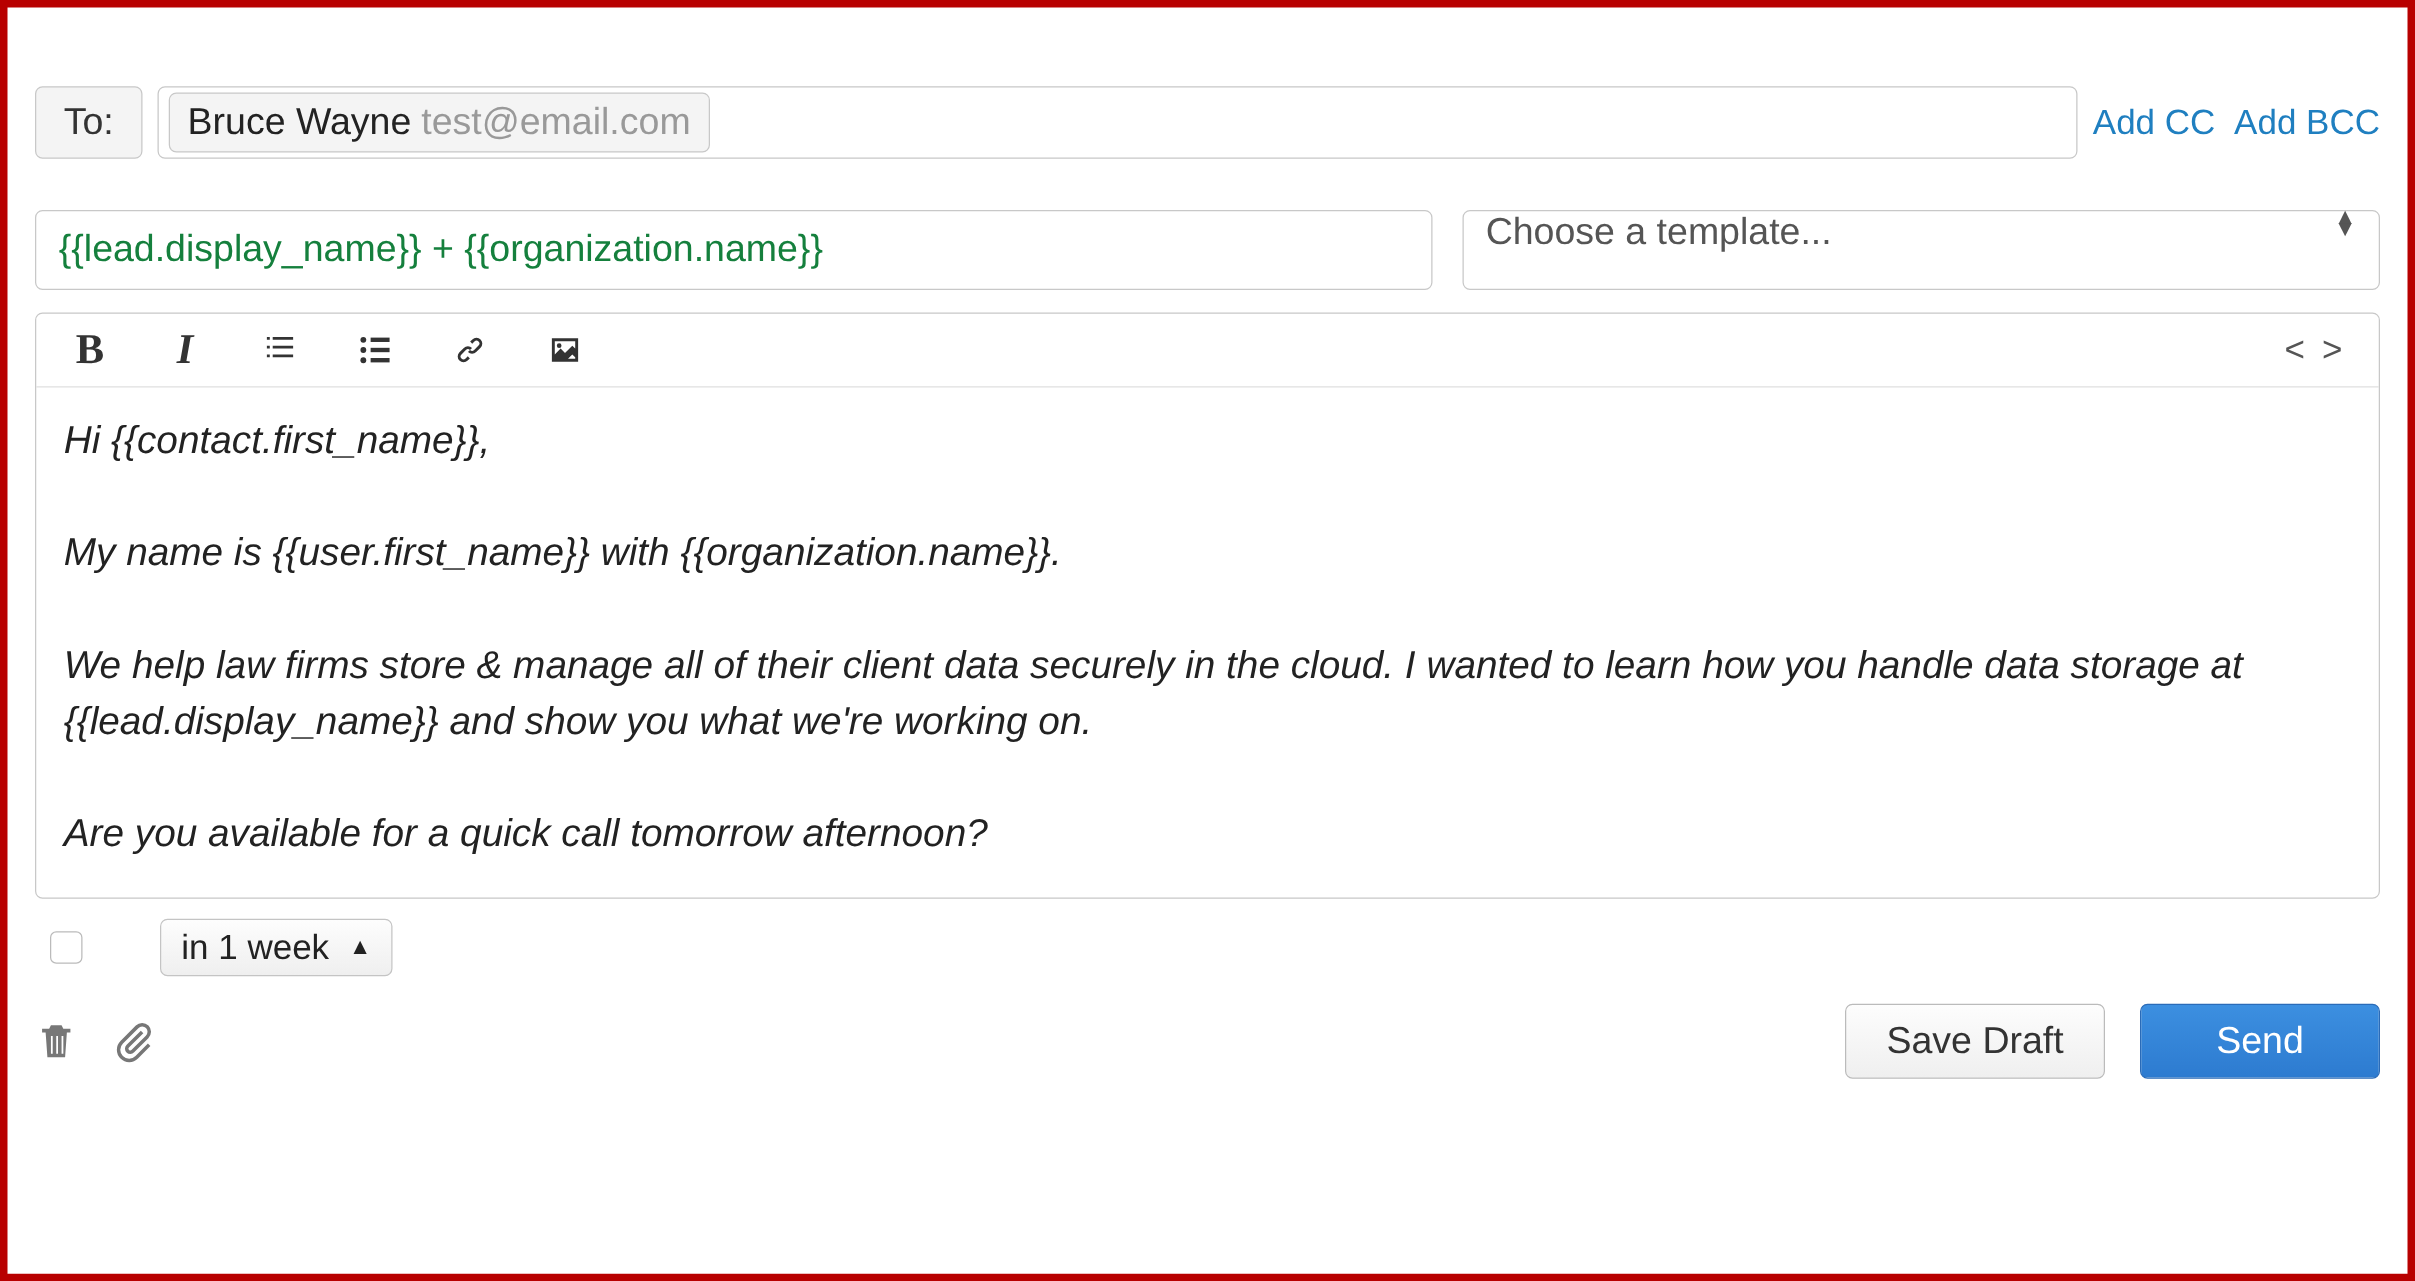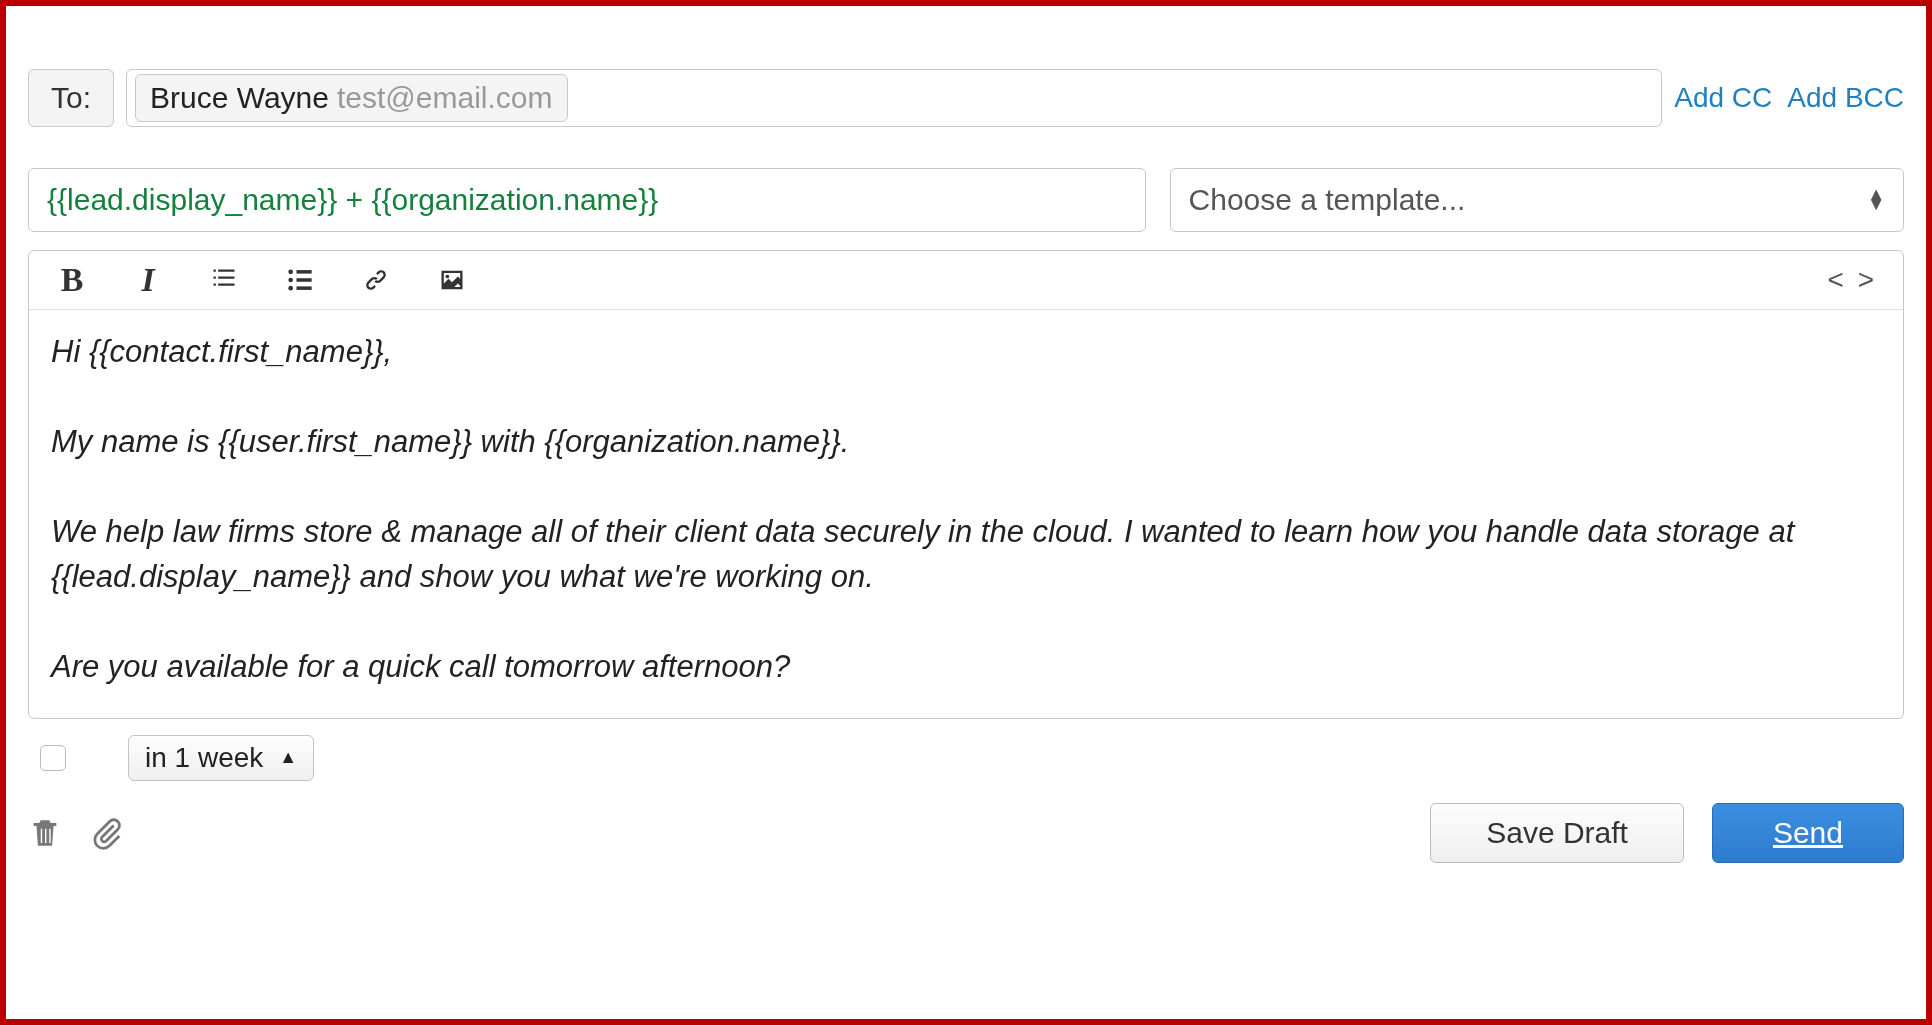--- a/index.html
+++ b/index.html
@@ -61,21 +61,20 @@
   }
   .template-select {
     flex: 1;
     border: 1px solid #c8c8c8;
     border-radius: 6px;
     height: 64px;
     font-size: 30px;
     padding: 0 18px;
     color: #555;
     display: flex;
-    align-items: center;
     justify-content: space-between;
     cursor: pointer;
     background: #fff;
   }
   .sort-arrows {
     display: flex;
     flex-direction: column;
     line-height: 0.55;
     font-size: 18px;
     color: #555;
@@ -151,32 +150,31 @@
   .footer-row {
     display: flex;
     align-items: center;
     gap: 28px;
   }
   .footer-row svg { width: 34px; height: 40px; fill: #777; cursor: pointer; }
   .footer-row .spacer { flex: 1; }
   .btn {
     font-size: 30px;
     border-radius: 6px;
-    padding: 12px 55px;
+    padding: 12px 32px;
     cursor: pointer;
     border: 1px solid #bbb;
     background: linear-gradient(#fdfdfd, #efefef);
     color: #333;
   }
   .btn.primary {
     background: linear-gradient(#3c8fe0, #2d7bd0);
     border: 1px solid #2a6bb8;
     color: #fff;
     padding: 12px 60px;
-    text-decoration: underline;
   }
 </style>
 </head>
 <body>
 
 <div class="frame">
 
   <div class="row to-row">
     <div class="to-label">To:</div>
     <div class="to-input-wrap">

